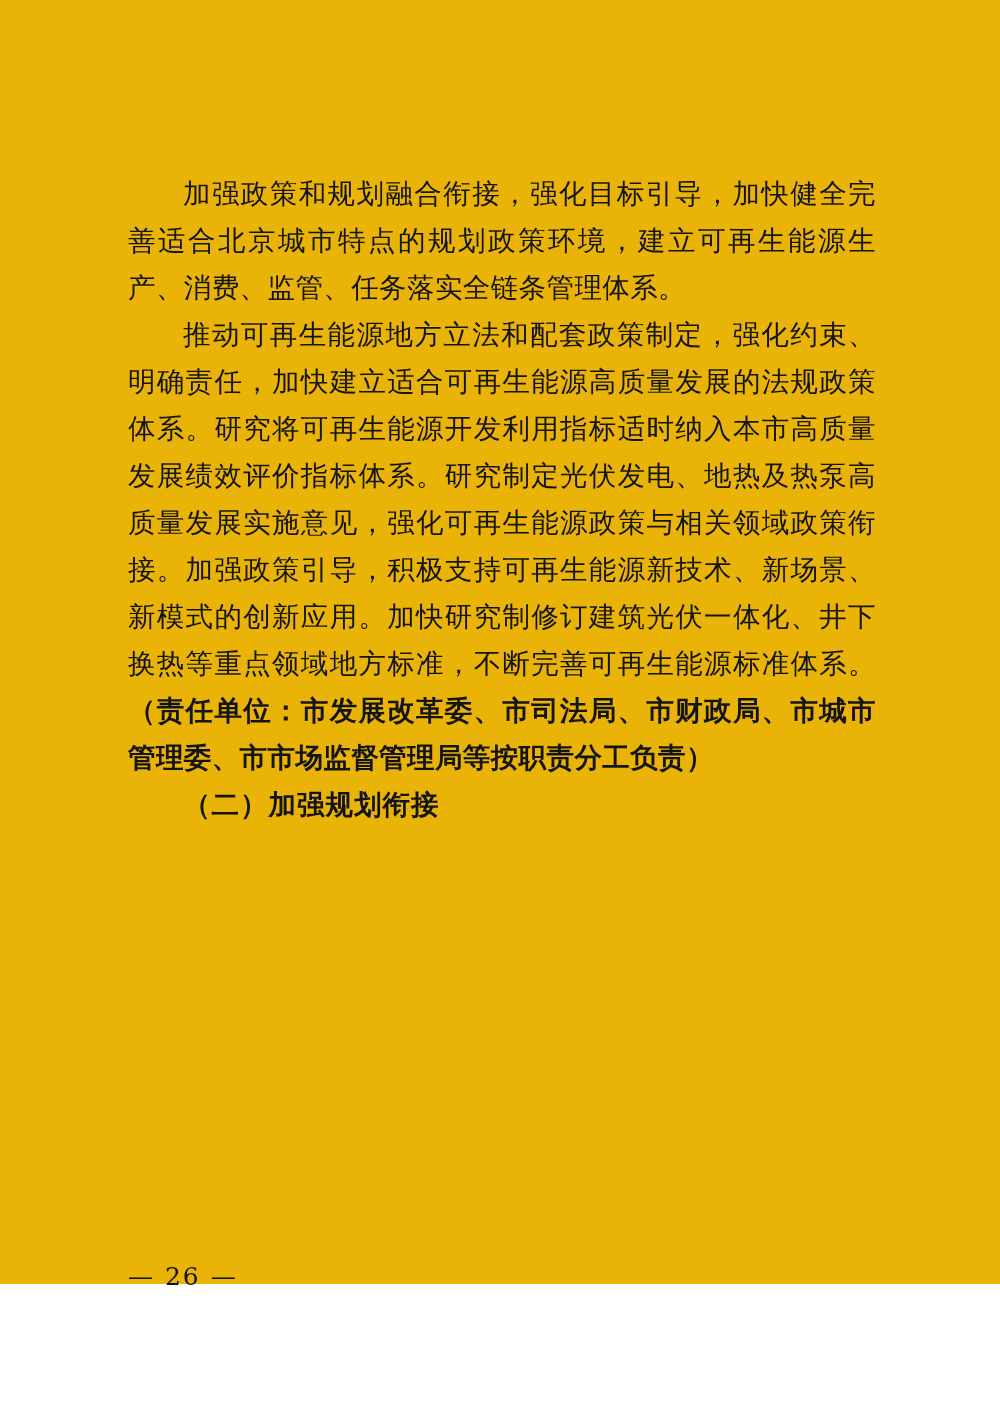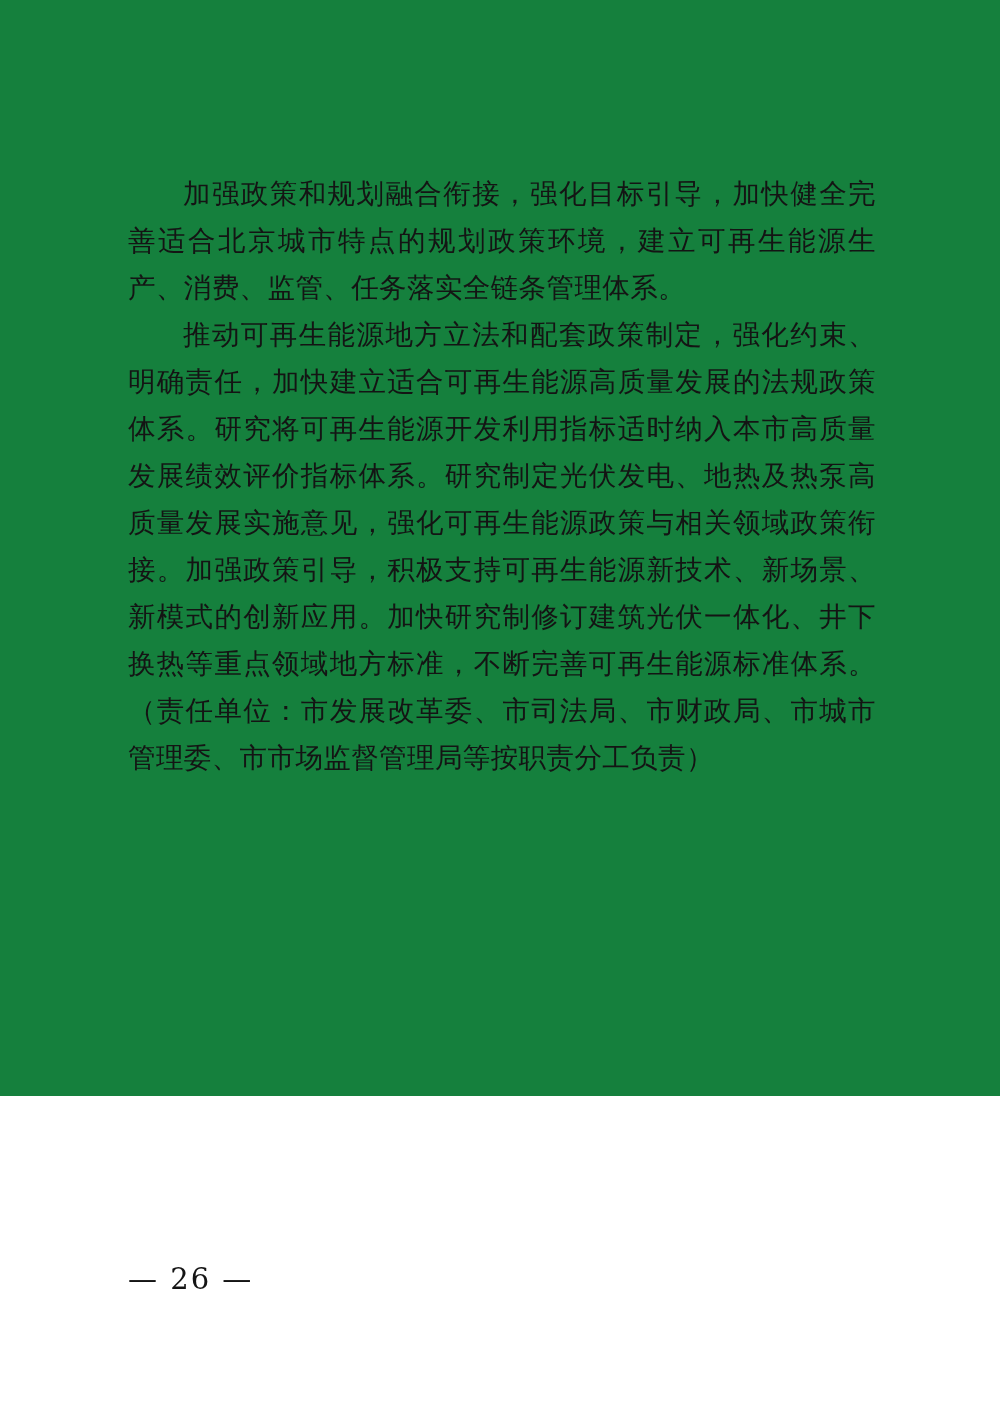--- a/index.html
+++ b/index.html
@@ -13,22 +13,22 @@
     font-family: "Liberation Serif", "DejaVu Serif", serif;
     color: #1a1a1a;
     position: relative;
     overflow: hidden;
   }
   .page {
     position: absolute;
     top: 0;
     left: 0;
     width: 1000px;
-    height: 1096px;
-    background: #15803d;
+    height: 1284px;
+    background: #eab308;
   }
   .content {
     position: absolute;
     left: 128px;
     top: 170px;
     width: 748px;
   }
   .para {
     font-size: 27.5px;
     line-height: 47px;
@@ -39,42 +39,43 @@
     text-indent: 2em;
     font-family: "DejaVu Serif", "Liberation Serif", serif;
     font-weight: 500;
     color: #141414;
   }
   .para.heading {
     font-weight: bold;
     letter-spacing: 1px;
   }
   .bold-run {
-    font-weight: normal;
+    font-weight: bold;
   }
   .pagenum {
     position: absolute;
     left: 128px;
     top: 1262px;
     width: 748px;
-    font-size: 29px;
+    font-size: 25px;
     font-family: "DejaVu Serif", "Liberation Serif", serif;
     color: #141414;
     letter-spacing: 2px;
   }
 </style>
 </head>
 <body>
 
 <div class="page">
   <div class="content">
 
     <p class="para">加强政策和规划融合衔接，强化目标引导，加快健全完善适合北京城市特点的规划政策环境，建立可再生能源生产、消费、监管、任务落实全链条管理体系。</p>
 
 
     <p class="para"><span>推动可再生能源地方立法和配套政策制定，强化约束、明确责任，加快建立适合可再生能源高质量发展的法规政策体系。研究将可再生能源开发利用指标适时纳入本市高质量发展绩效评价指标体系。研究制定光伏发电、地热及热泵高质量发展实施意见，强化可再生能源政策与相关领域政策衔接。加强政策引导，积极支持可再生能源新技术、新场景、新模式的创新应用。加快研究制修订建筑光伏一体化、井下换热等重点领域地方标准，不断完善可再生能源标准体系。</span><span class="bold-run">（责任单位：市发展改革委、市司法局、市财政局、市城市管理委、市市场监督管理局等按职责分工负责）</span></p>
 
+    <p class="para heading">（二）加强规划衔接</p>
 
 
   </div>
 
   <div class="pagenum">— 26 —</div>
 </div>
 
 </body></html>

